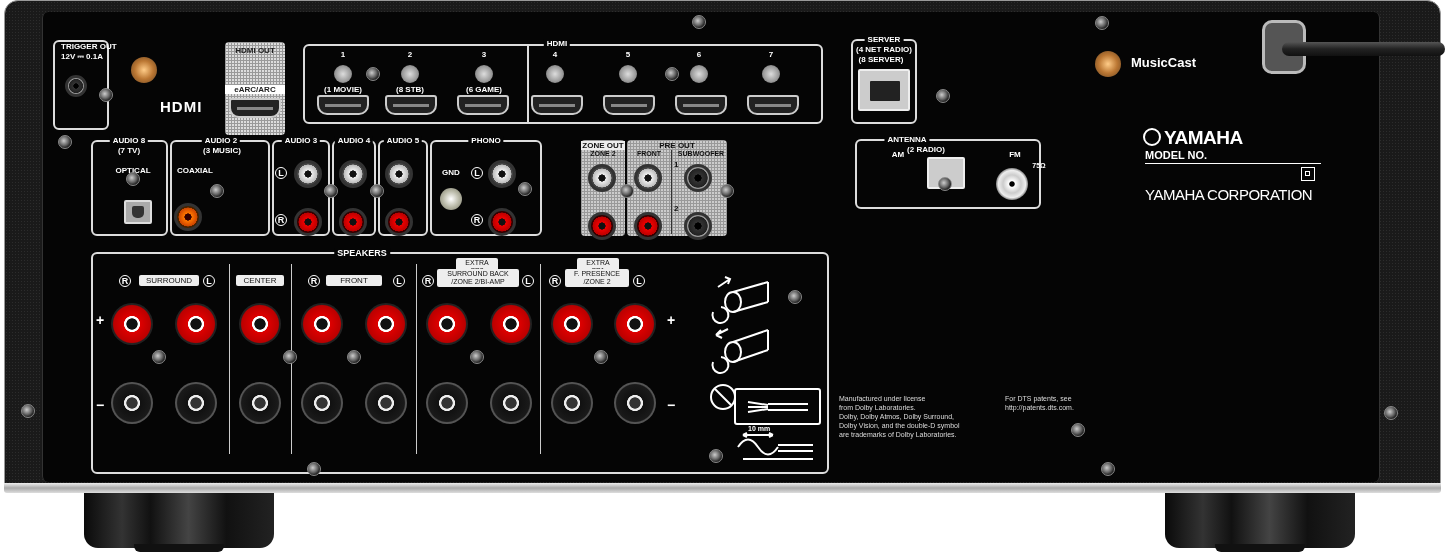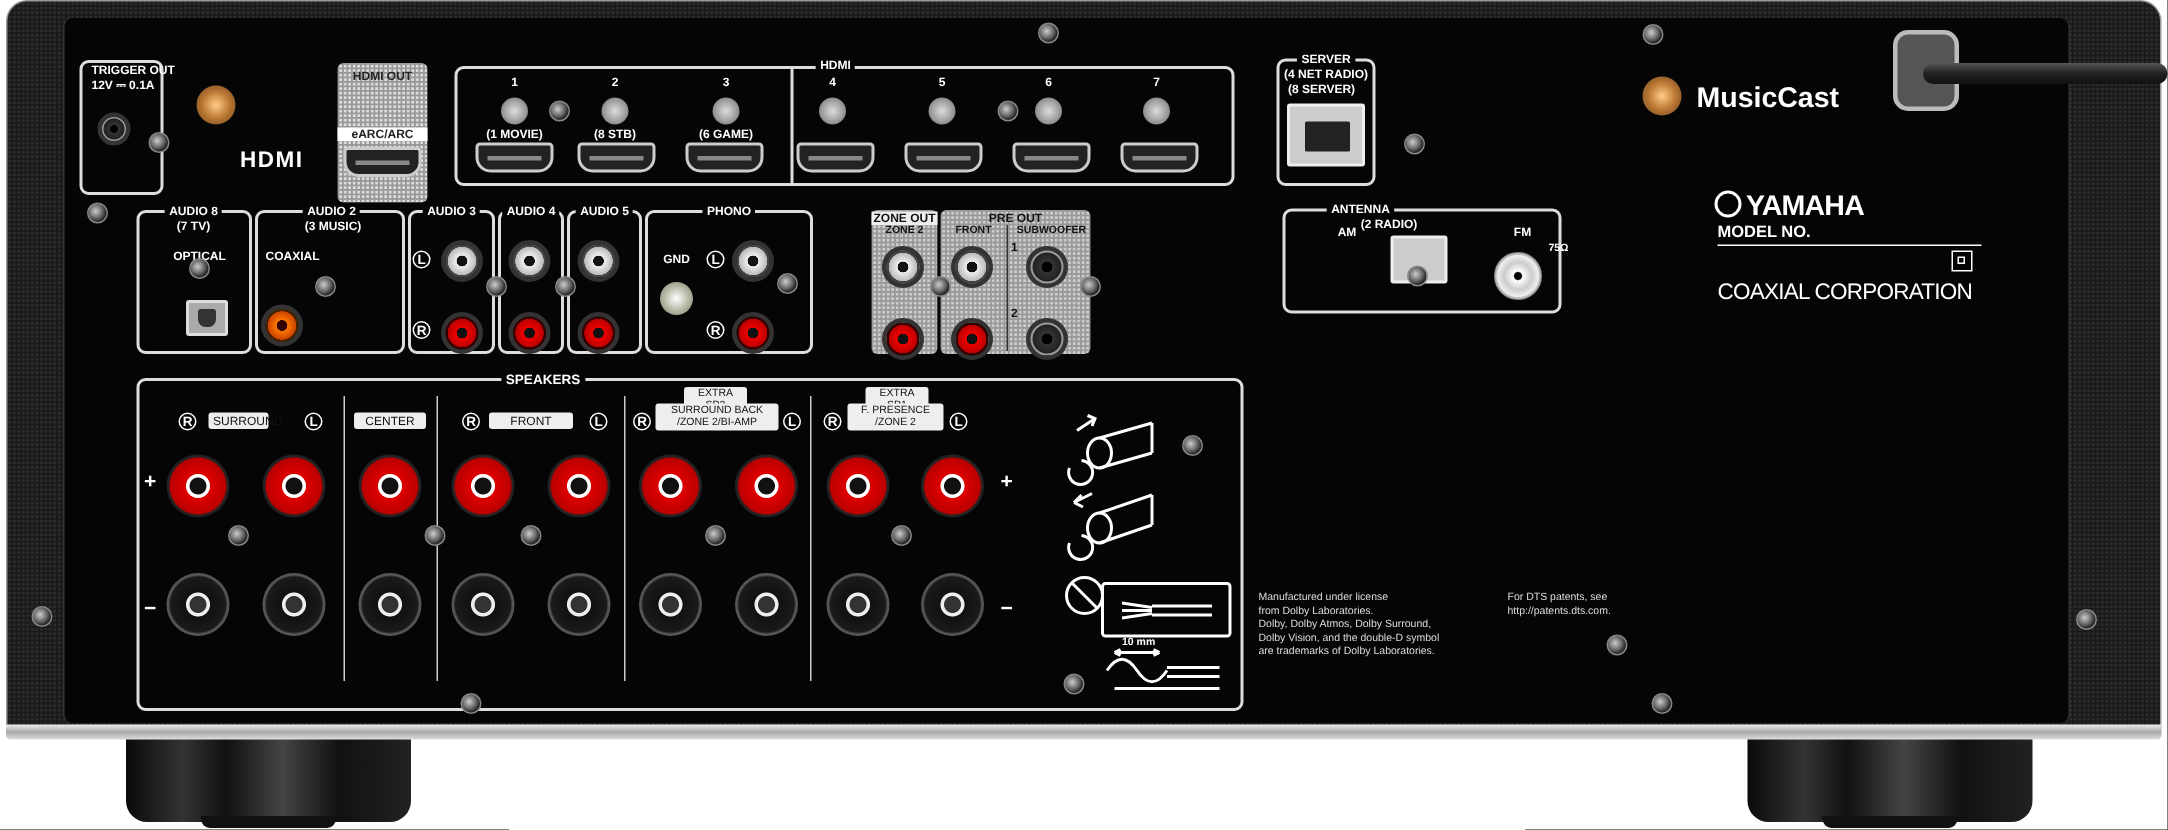--- a/index.html
+++ b/index.html
@@ -86,31 +86,31 @@
 
   <div class="box" style="left:808px;top:27px;width:66px;height:85px"></div>
   <div class="lbl t" style="left:841px;top:23px">SERVER</div>
   <div class="lbl" style="left:808px;top:33px;width:66px">(4 NET RADIO)</div>
   <div class="lbl" style="left:808px;top:43px;width:60px">(8 SERVER)</div>
   <div style="position:absolute;left:815px;top:57px;width:52px;height:42px;background:#ccc;border:2px solid #eee;border-radius:2px">
     <div style="position:absolute;left:10px;top:10px;width:30px;height:20px;background:#222;border-radius:1px"></div>
   </div>
 
   <div class="knob" style="left:1052px;top:39px;width:26px;height:26px;background:radial-gradient(#fc8,#b73 50%,#642)"></div>
-  <div style="position:absolute;left:1088px;top:43px;font-weight:bold;font-size:19px">MusicCast</div>
+  <div style="position:absolute;left:1088px;top:43px;font-weight:bold;font-size:13px">MusicCast</div>
 
   <div style="position:absolute;left:1100px;top:115px;font-weight:900;font-size:19px;letter-spacing:-0.5px">
     <span style="display:inline-block;width:18px;height:18px;border:2px solid #fff;border-radius:50%;vertical-align:-2px;margin-right:3px"></span><span>YAMAHA</span>
   </div>
   <div style="position:absolute;left:1102px;top:137px;font-weight:bold;font-size:11px">MODEL NO.</div>
   <div style="position:absolute;left:1102px;top:151px;width:176px;height:1px;background:#fff"></div>
   <div style="position:absolute;left:1258px;top:155px;width:14px;height:14px;border:1.5px solid #fff">
       <div style="position:absolute;left:3px;top:3px;width:5px;height:5px;border:1.5px solid #fff"></div>
     </div>
-  <div style="position:absolute;left:1102px;top:174px;font-size:15px;letter-spacing:-0.5px">COAXIAL CORPORATION</div>
+  <div style="position:absolute;left:1102px;top:174px;font-size:15px;letter-spacing:-0.5px">YAMAHA CORPORATION</div>
 
   <div class="box" style="left:812px;top:127px;width:186px;height:70px"></div>
   <div class="lbl t" style="left:864px;top:123px">ANTENNA</div>
   <div class="lbl" style="left:850px;top:133px;width:66px">(2 RADIO)</div>
   <div class="lbl" style="left:840px;top:138px;width:30px">AM</div>
   <div class="lbl" style="left:962px;top:138px;width:20px">FM</div>
   <div class="lbl" style="left:986px;top:150px;width:20px;font-size:7px">75Ω</div>
   <div style="position:absolute;left:884px;top:145px;width:38px;height:32px;background:#ccc;border-radius:2px;border:2px solid #eee"></div>
   <div class="knob" style="left:953px;top:156px;width:32px;height:32px;background:radial-gradient(#000 10%,#fff 14%,#ccc 40%,#eee 60%,#888 70%)"></div>
 
@@ -172,21 +172,21 @@
   <div class="rca b" style="left:641px;top:152px"></div>
   <div class="rca b" style="left:641px;top:200px"></div>
 
   <div class="box" style="left:48px;top:240px;width:738px;height:222px"></div>
   <div class="lbl t" style="left:319px;top:236px;font-size:9px">SPEAKERS</div>
   <div style="position:absolute;left:186px;top:252px;width:1px;height:190px;background:#ccc"></div>
   <div style="position:absolute;left:248px;top:252px;width:1px;height:190px;background:#ccc"></div>
   <div style="position:absolute;left:373px;top:252px;width:1px;height:190px;background:#ccc"></div>
   <div style="position:absolute;left:497px;top:252px;width:1px;height:190px;background:#ccc"></div>
 
-  <div class="tag" style="left:96px;top:263px;width:40px">SURROUND</div>
+  <div class="tag" style="left:96px;top:263px;width:60px">SURROUND</div>
   <div class="rl" style="left:76px;top:263px">R</div>
   <div class="rl" style="left:160px;top:263px">L</div>
   <div class="tag" style="left:193px;top:263px;width:48px">CENTER</div>
   <div class="tag" style="left:283px;top:263px;width:56px">FRONT</div>
   <div class="rl" style="left:265px;top:263px">R</div>
   <div class="rl" style="left:350px;top:263px">L</div>
   <div class="tag" style="left:413px;top:246px;width:42px;font-size:7px">EXTRA SP2</div>
   <div class="tag" style="left:394px;top:257px;width:82px;font-size:7px">
       <div>SURROUND BACK</div>
       <div>/ZONE 2/BI-AMP</div>

